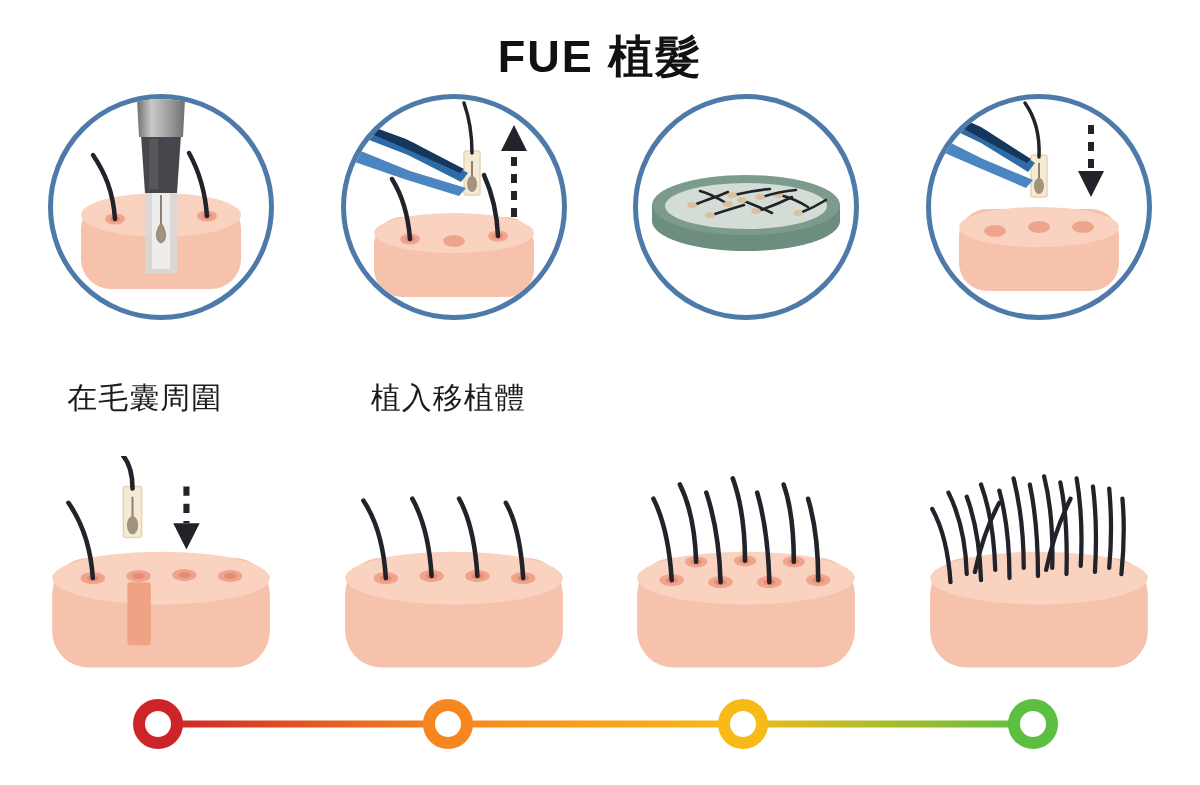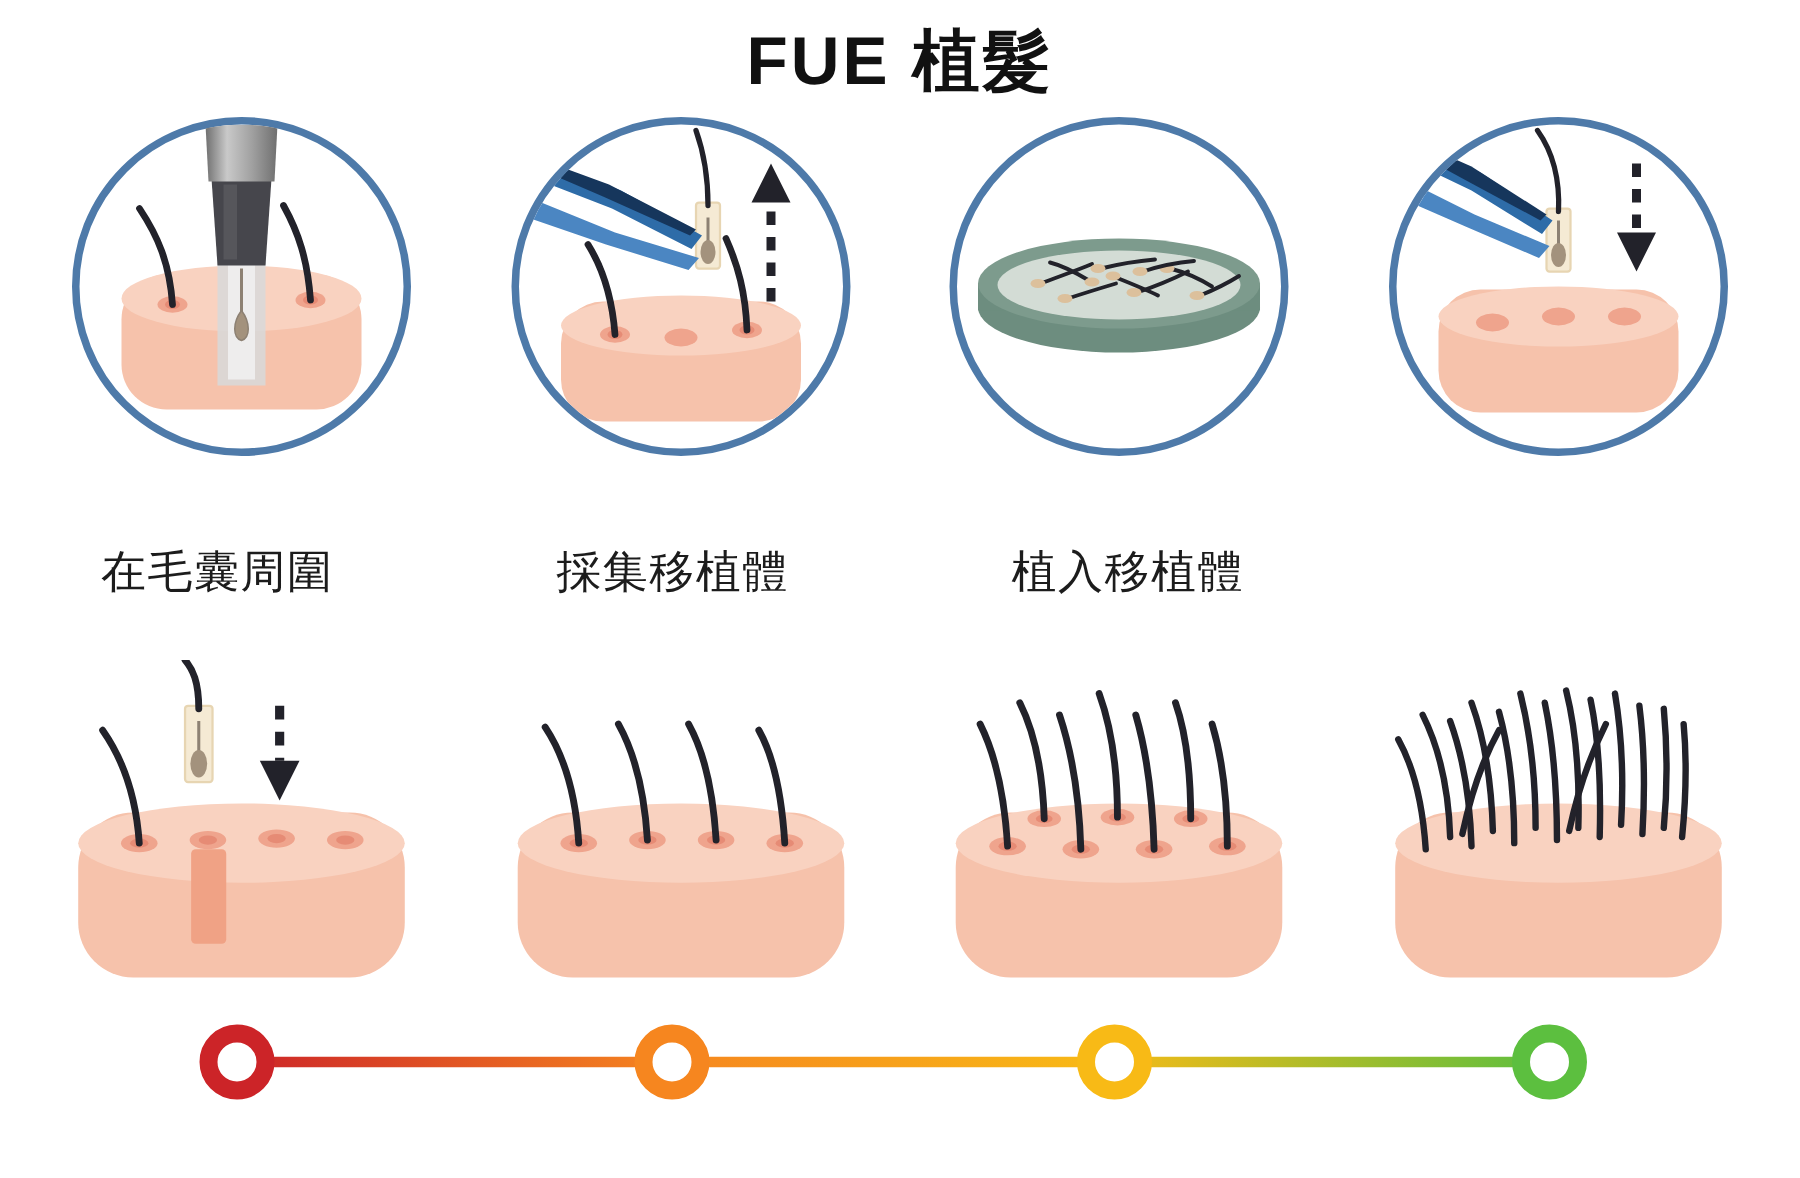--- a/index.html
+++ b/index.html
@@ -12,21 +12,21 @@
     --tool-body:#46464c; --tool-gray-light:#c9c9c9; --tool-gray-dark:#6f6f6f; --tool-sleeve:#d8d8d8;
     --dish-rim:#7d9b8d; --dish-side:#6d8d7f; --dish-surface:#d3dcd5;
     --stage-red:#cc2428; --stage-orange:#f6861f; --stage-yellow:#f8ba16; --stage-green:#5cbf3f;
     --title-color:#111111; --label-color:#1c1c1c;
   }
   *{margin:0;padding:0;box-sizing:border-box;}
   body{width:1200px;height:785px;background:#ffffff;overflow:hidden;
        font-family:"Liberation Sans","DejaVu Sans",sans-serif;}
   .page{width:1200px;height:785px;position:relative;}
   .title{color:var(--title-color);font-size:45px;font-weight:800;text-align:center;
-         padding-top:16px;letter-spacing:2px;line-height:1.1;}
+         padding-top:32px;letter-spacing:2px;line-height:1.1;}
   .grid-row{display:grid;grid-template-columns:repeat(4,1fr);width:1170px;margin:0 auto;
             justify-items:center;align-items:center;}
   .steps-row{margin-top:12px;}
   .step-circle{width:226px;height:226px;border:5px solid var(--circle-outline);
                border-radius:50%;overflow:hidden;background:#fff;}
   .step-circle svg{display:block;width:100%;height:100%;}
   .labels-row{margin-top:30px;min-height:96px;gap:44px;}
   .step-label{color:var(--label-color);font-size:30px;font-weight:500;text-align:center;
               line-height:1.4;letter-spacing:1px;}
   .step-label span{display:block;}
@@ -187,23 +187,20 @@
         </g>
       </svg>
     </div>
   </div>
 
   <div class="grid-row labels-row">
     <div class="step-label">
       <span>在毛囊周圍</span>
     </div>
     <div class="step-label">
-      <span>採集移植體</span>
-    </div>
-    <div class="step-label">
       <span>植入移植體</span>
     </div>
   </div>
 
   <div class="grid-row bottom-row">
 
     <div class="stage-illustration">
       <svg viewBox="0 0 250 230">
         <g>
           <rect x="88" y="30" width="18" height="50" rx="2" class="tube"></rect>

